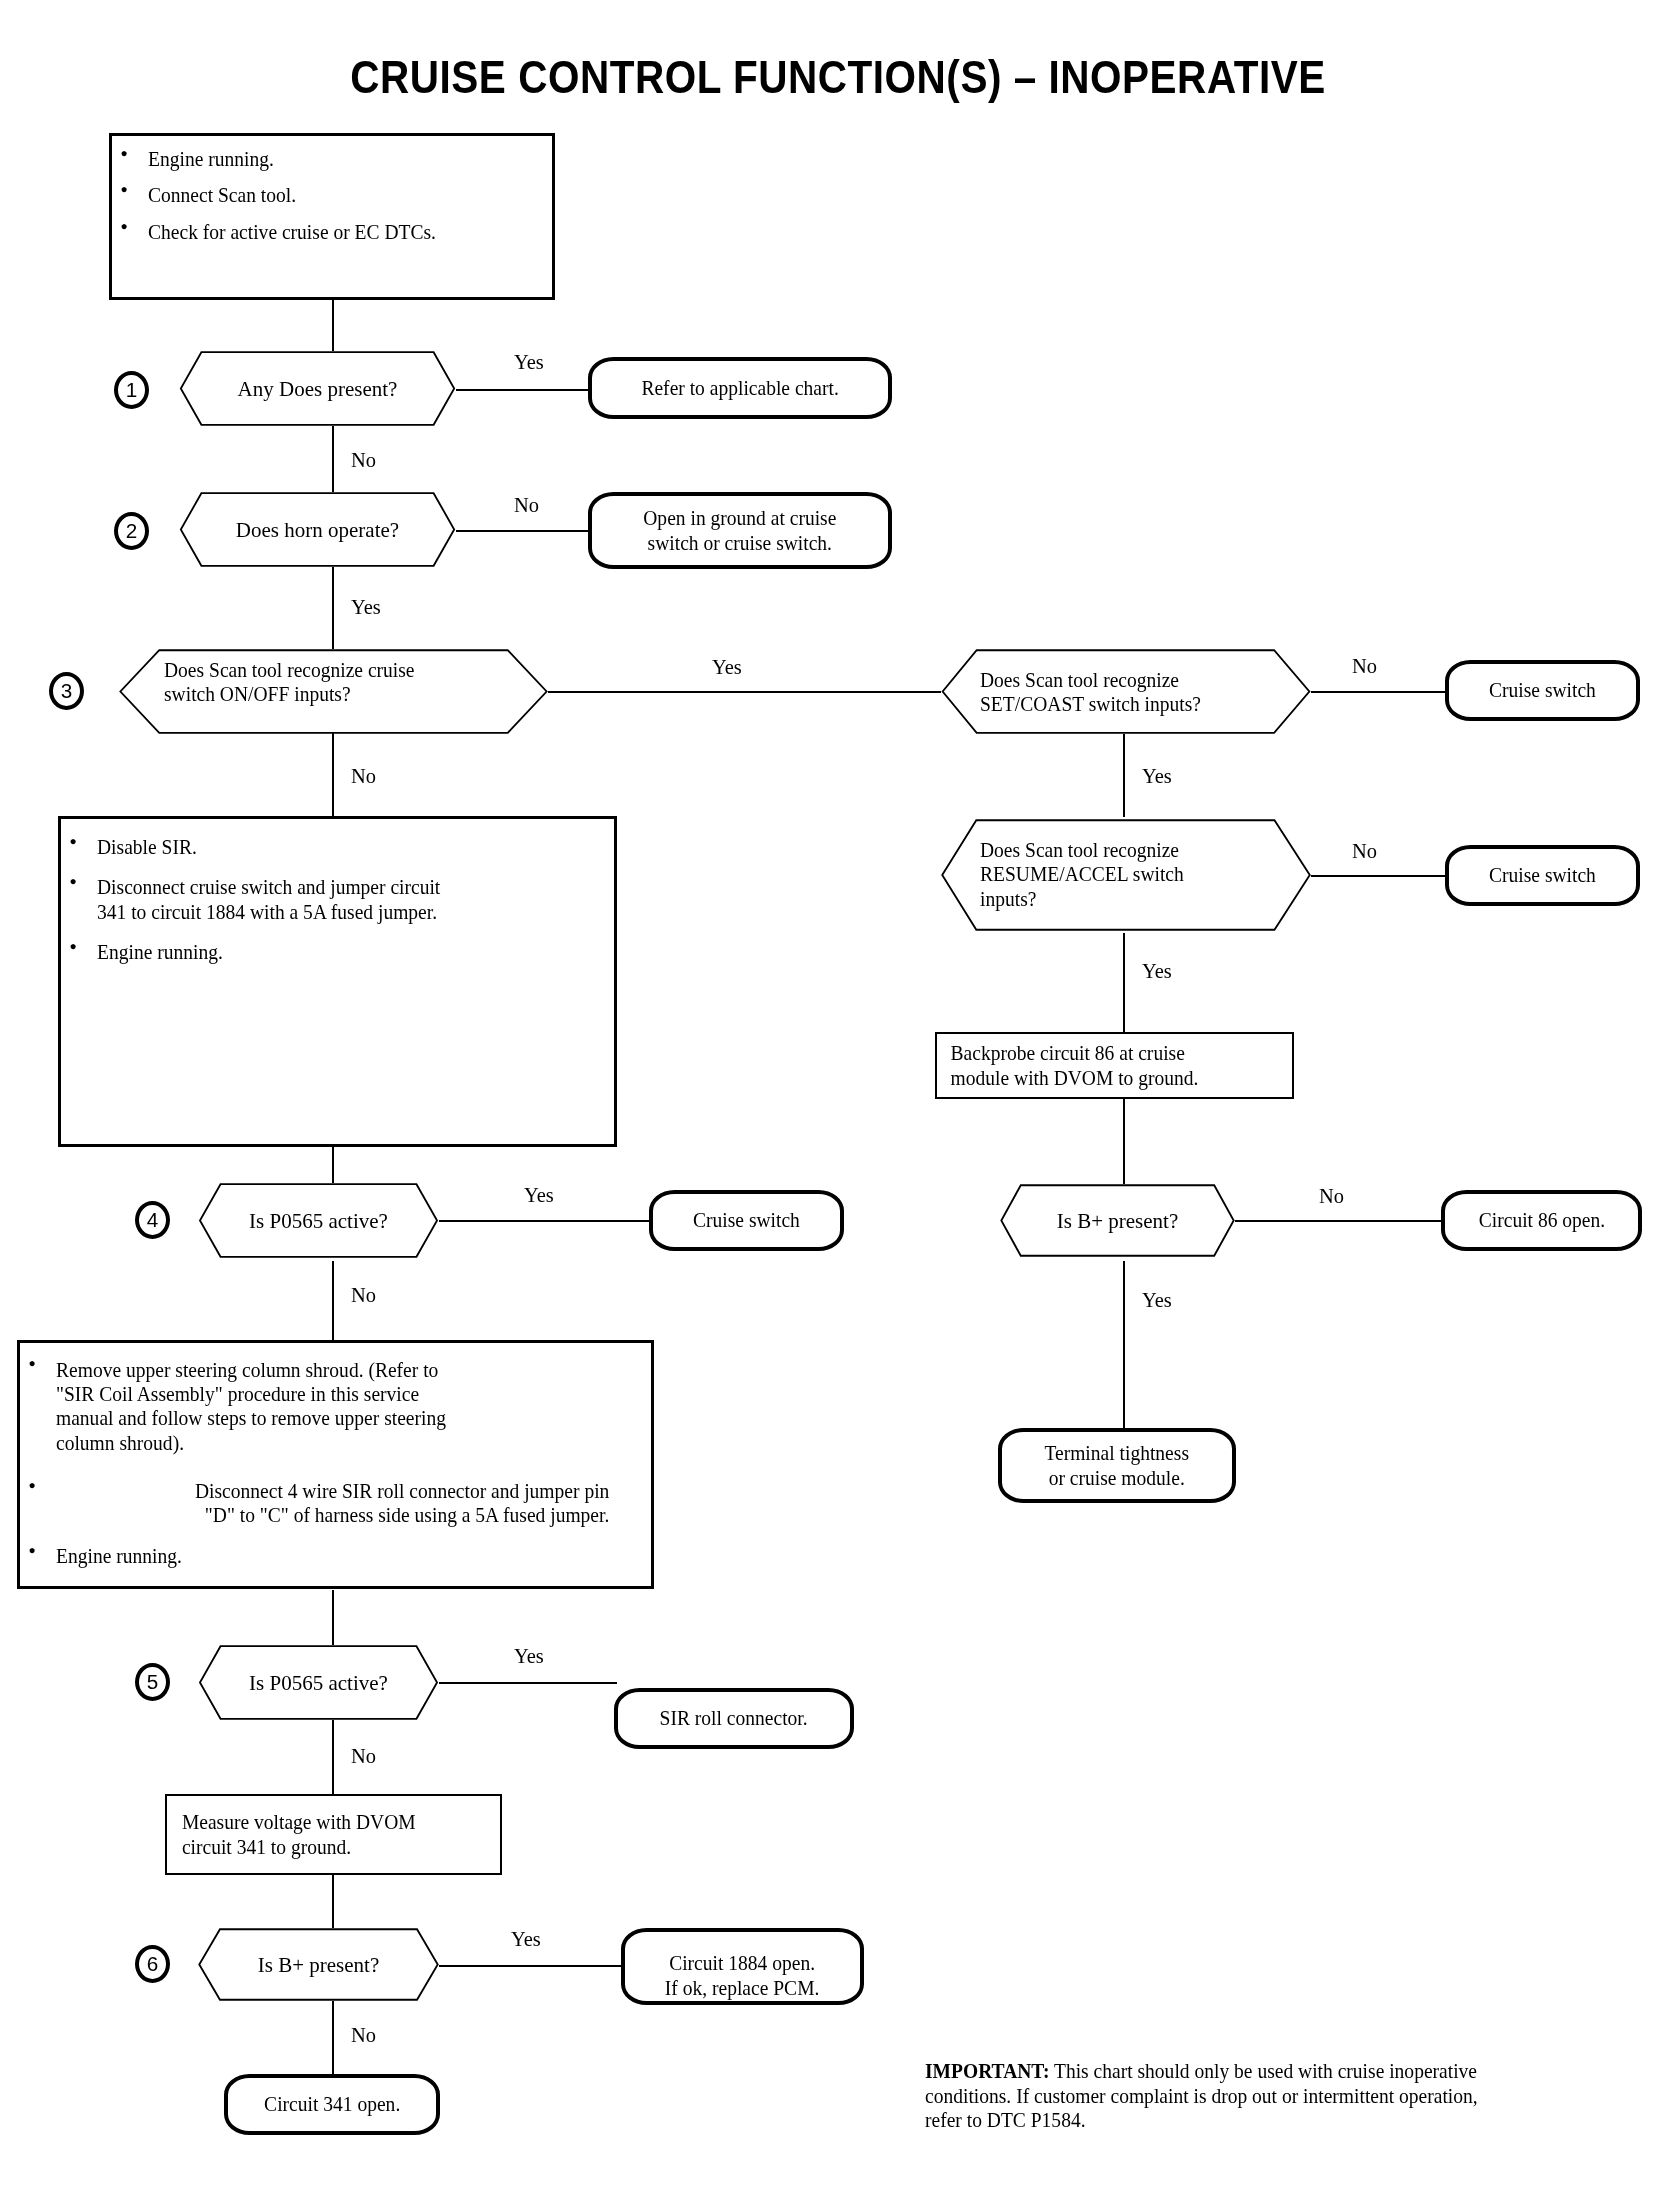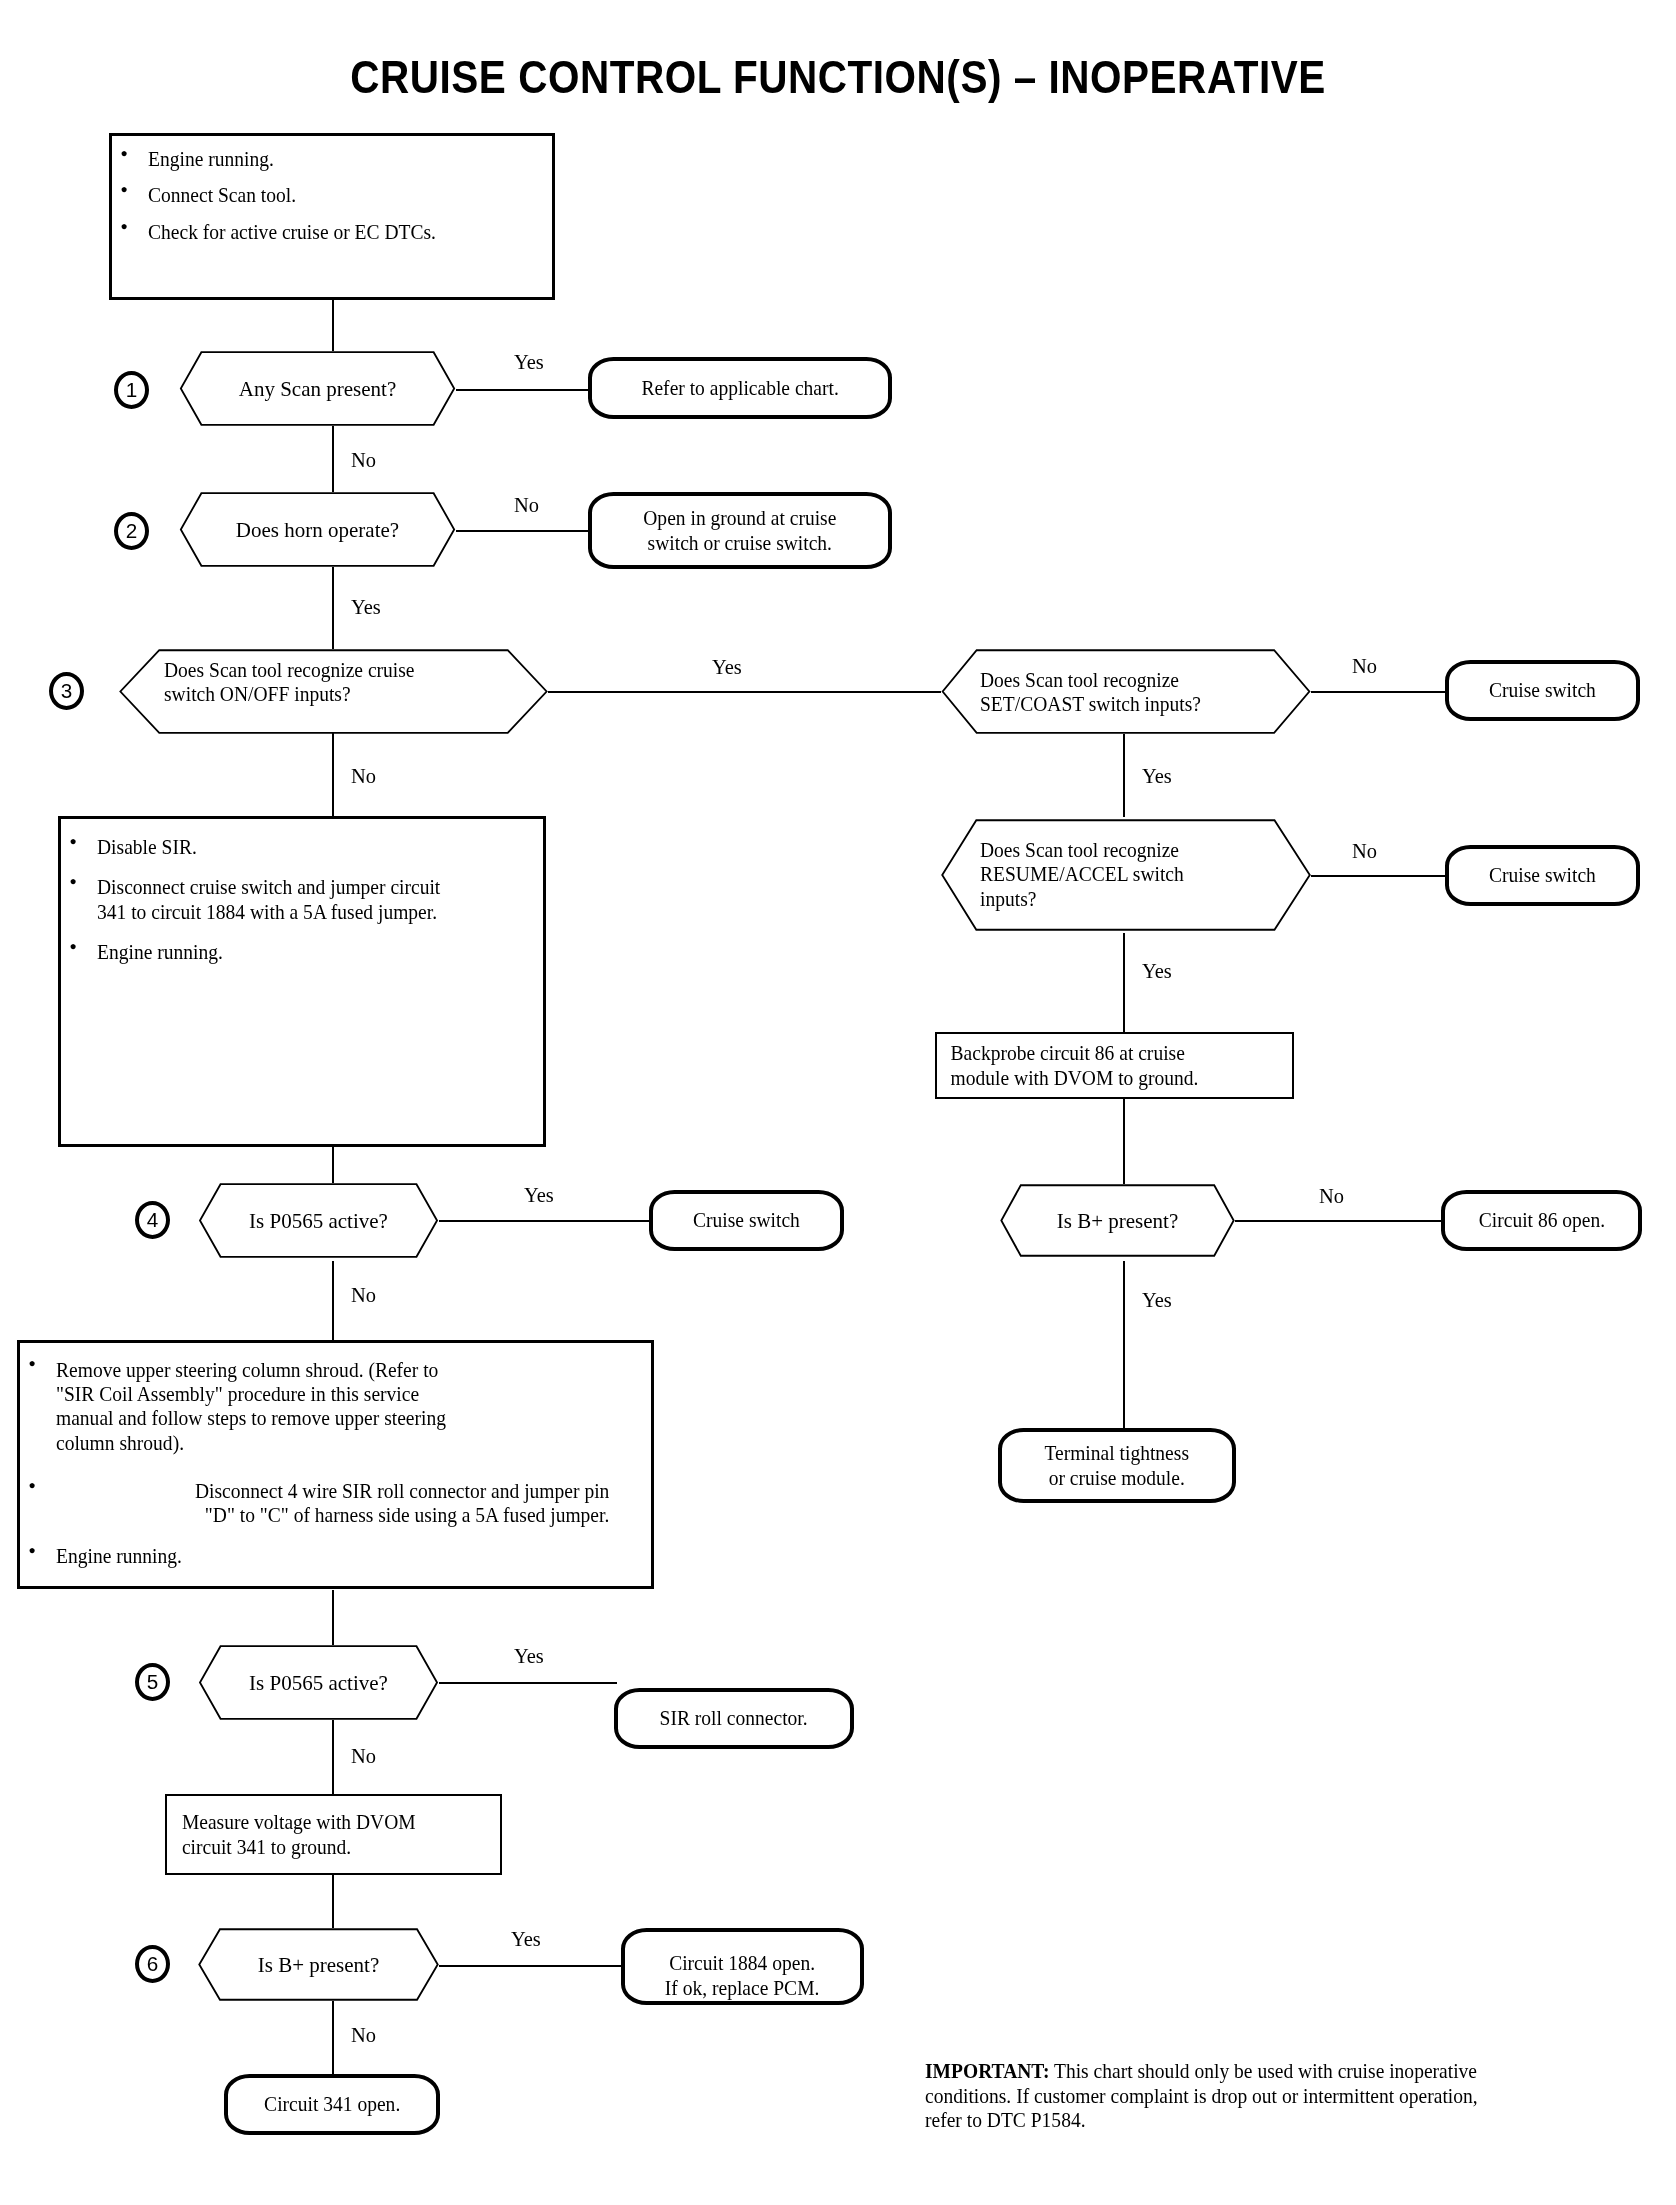--- a/index.html
+++ b/index.html
@@ -107,21 +107,21 @@
         <div class="txt">Check for active cruise or EC DTCs.</div>
       </li>
   </ul>
 </div>
 
 <div class="badge" style="left:114px;top:371px;">1</div>
 <div class="hex ctr" style="left:179px;top:351px;width:277px;height:75px;">
   <svg width="277" height="75" viewBox="0 0 456 124">
       <polygon points="36,2 420,2 454,62 420,122 36,122 2,62" fill="#fff" stroke="#000" stroke-width="3"></polygon>
     </svg>
-  <div class="lab">Any Scan present?</div>
+  <div class="lab">Any Does present?</div>
 </div>
 <div class="bl-lab" style="left:514px;top:351px;">Yes</div>
 <div class="bl-lab" style="left:351px;top:449px;">No</div>
 <div class="term" style="left:588px;top:357px;width:304px;height:62px;">
   <div class="tl">Refer to applicable chart.</div>
 </div>
 
 <div class="badge" style="left:114px;top:512px;">2</div>
 <div class="hex ctr" style="left:179px;top:492px;width:277px;height:75px;">
   <svg width="277" height="75" viewBox="0 0 456 124">
@@ -189,21 +189,21 @@
 <div class="bl-lab" style="left:1142px;top:1289px;">Yes</div>
 <div class="term" style="left:1441px;top:1190px;width:201px;height:61px;">
   <div class="tl">Circuit 86 open.</div>
 </div>
 
 <div class="term" style="left:998px;top:1428px;width:238px;height:75px;">
   <div class="tl">Terminal tightness
 or cruise module.</div>
 </div>
 
-<div class="n rect" style="left:58px;top:816px;width:488px;height:331px;">
+<div class="n rect" style="left:58px;top:816px;width:559px;height:331px;">
   <ul class="bl" style="padding-top:16px;">
     <li>
         <div class="txt">Disable SIR.</div>
       </li>
     <li style="margin-top:16px;">
         <div class="txt">Disconnect cruise switch and jumper circuit
 341 to circuit 1884 with a 5A fused jumper.</div>
       </li>
     <li style="margin-top:16px;">
         <div class="txt">Engine running.</div>

